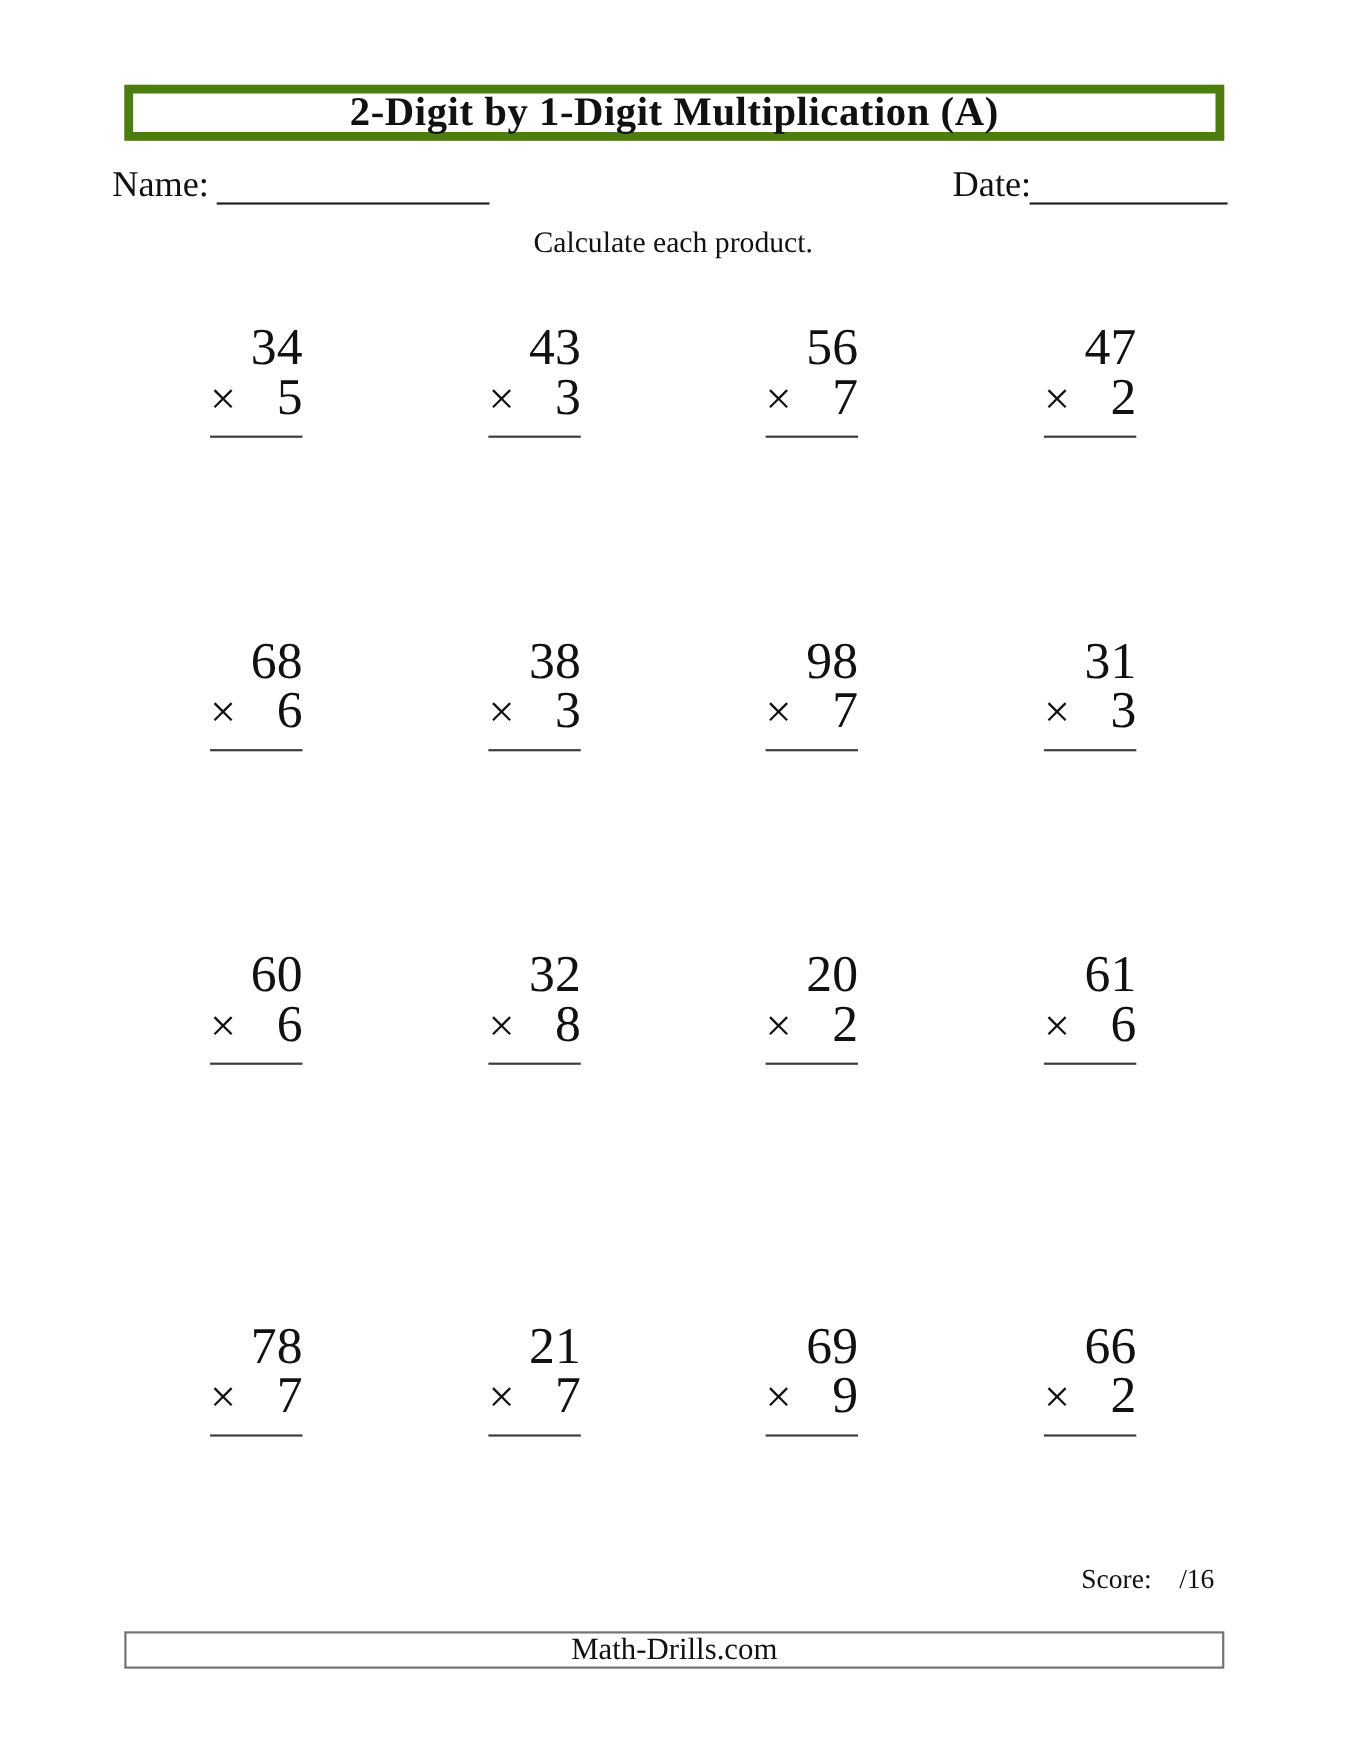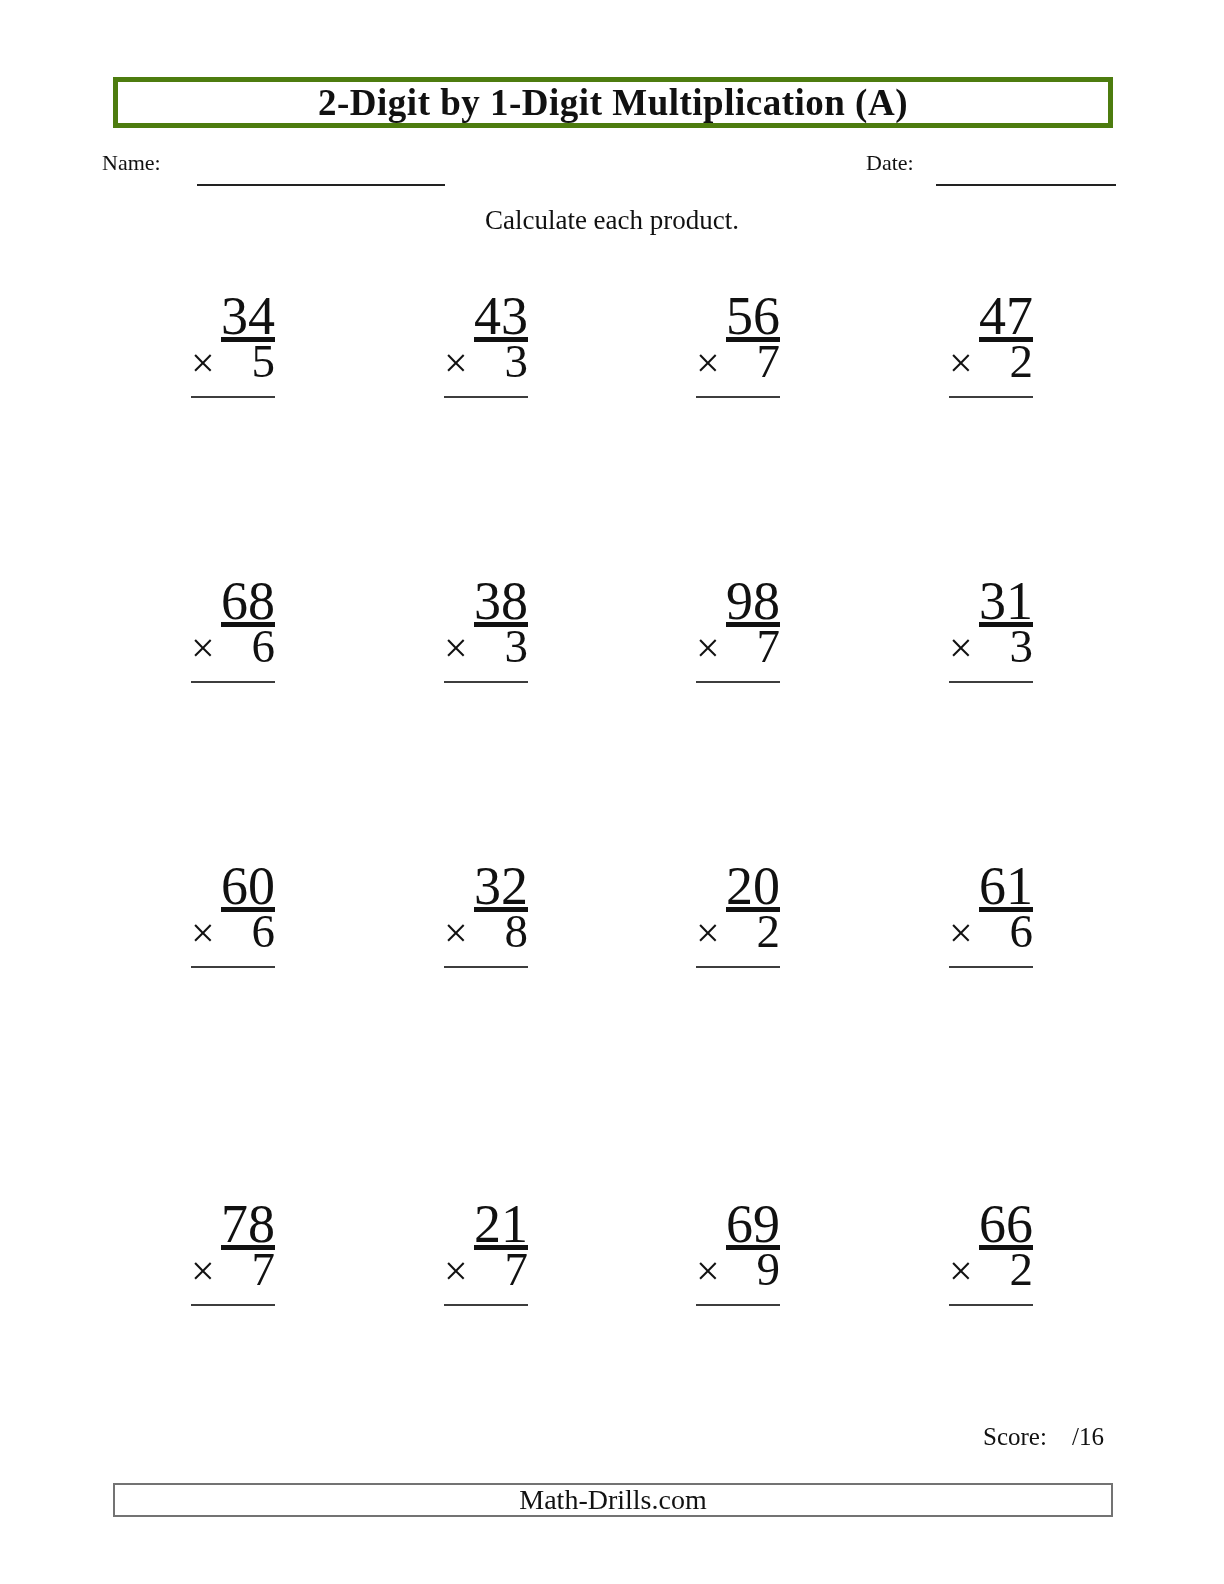--- a/index.html
+++ b/index.html
@@ -10,28 +10,28 @@
     background: #ffffff;
     color: #111111;
     font-family: "Liberation Serif", "DejaVu Serif", serif;
     overflow: hidden;
   }
 
   .title-box {
     position: absolute;
     left: 113px; top: 77px;
     width: 1000px; height: 51px;
-    border: 5px solid #4d7c0f;
+    border: 8px solid #4d7c0f;
     box-sizing: border-box;
     display: flex; align-items: center; justify-content: center;
     font-size: 37px; font-weight: 700;
     letter-spacing: 0.5px;
   }
 
-  .field-label { position: absolute; font-size: 22px; }
+  .field-label { position: absolute; font-size: 33px; }
   .name-label  { left: 102px; top: 150px; }
   .date-label  { left: 866px; top: 150px; }
   .write-line  { position: absolute; border-top: 2px solid #222222; height: 0; }
   .name-line   { left: 197px; top: 184px; width: 248px; }
   .date-line   { left: 936px; top: 184px; width: 180px; }
 
   .instruction {
     position: absolute; left: 0; top: 205px; width: 100%;
     text-align: center; font-size: 27px;
   }
@@ -42,22 +42,22 @@
   .row-3 { top: 864px; padding-left: 12px; }
   .row-4 { top: 1202px; padding-left: 18px; }
 
   .problem { position: absolute; width: 84px; top: 0; }
   .c1 { left: 191px; }
   .c2 { left: 444px; }
   .c3 { left: 696px; }
   .c4 { left: 949px; }
 
   .num {
-    font-size: 54px; line-height: 44px;
-    text-align: right; white-space: nowrap; text-decoration: underline;
+    font-size: 47px; line-height: 44px;
+    text-align: right; white-space: nowrap;
   }
   .op-row {
     display: flex; justify-content: space-between; align-items: baseline;
     font-size: 47px; line-height: 44px;
     margin-top: 1px;
     padding-bottom: 11px;
     border-bottom: 2px solid #3d3d3d;
   }
   .op { font-size: 42px; }
 

